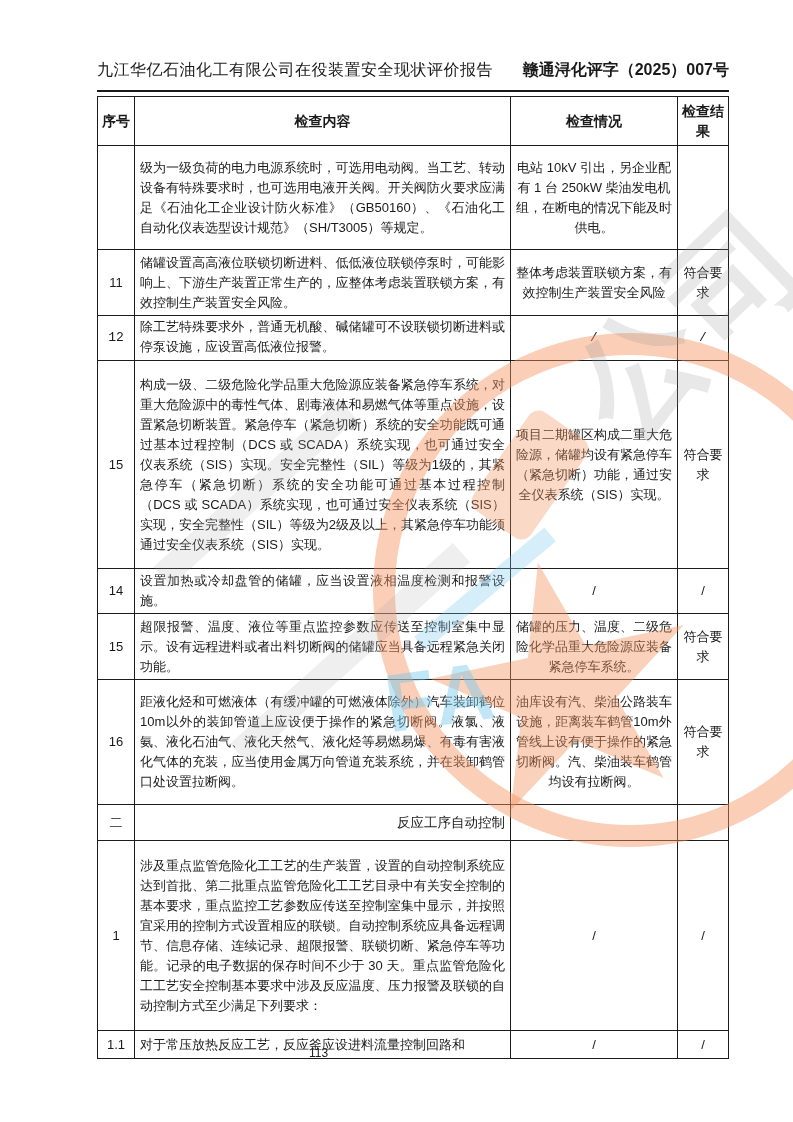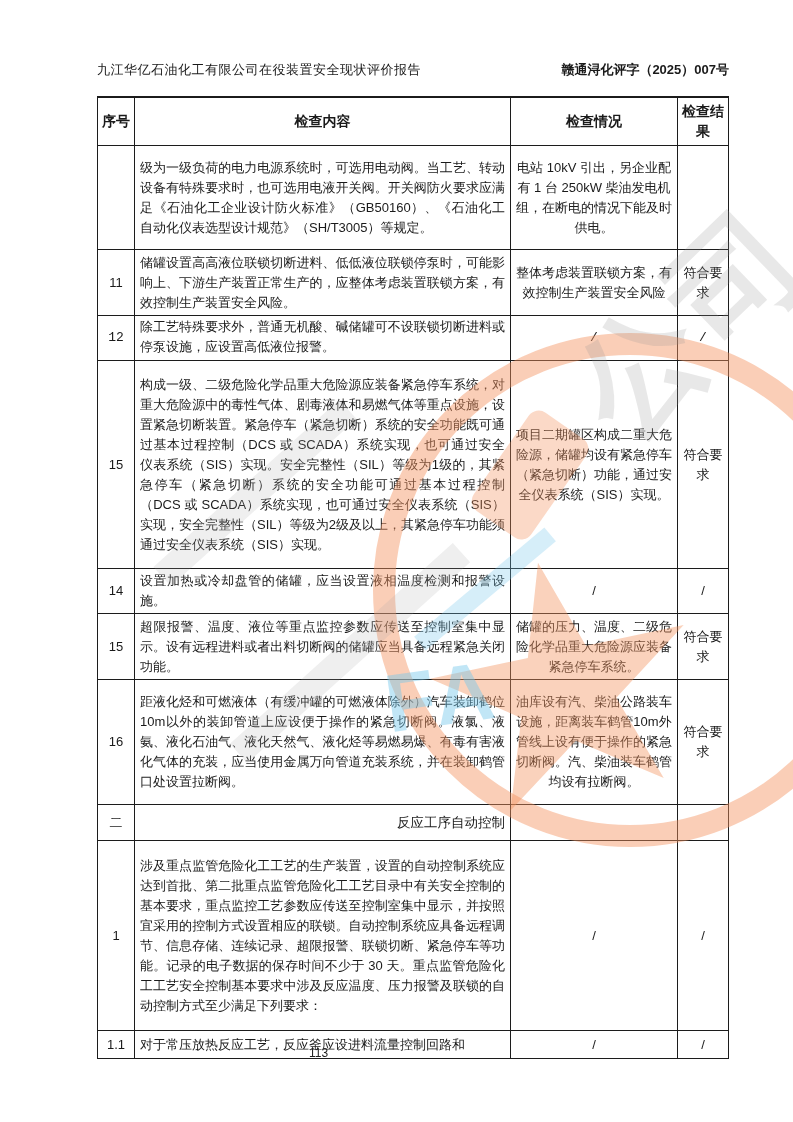--- a/index.html
+++ b/index.html
@@ -7,22 +7,22 @@
     width:793px;height:1122px;
     font-family:"Liberation Sans","DejaVu Sans",sans-serif;
     background:#ffffff;color:#1a1a1a;
   }
   .page{position:relative;width:793px;height:1122px;overflow:hidden;background:#ffffff;}
 
   
   .doc-header{
     position:absolute;left:97px;top:62px;width:632px;
     display:flex;justify-content:space-between;align-items:flex-end;
-    border-bottom:2px solid #1a1a1a;padding-bottom:18px;
-    font-size:13px;line-height:16px;
+    border-bottom:2px solid #1a1a1a;padding-bottom:12px;
+    font-size:16px;line-height:16px;
   }
   .doc-header .left{font-weight:normal;letter-spacing:0.5px;}
   .doc-header .right{font-weight:bold;}
 
   
   table.check-table{
     position:absolute;left:97px;top:96px;width:631px;
     border-collapse:collapse;table-layout:fixed;
     font-size:13px;line-height:20px;
     background:transparent;

